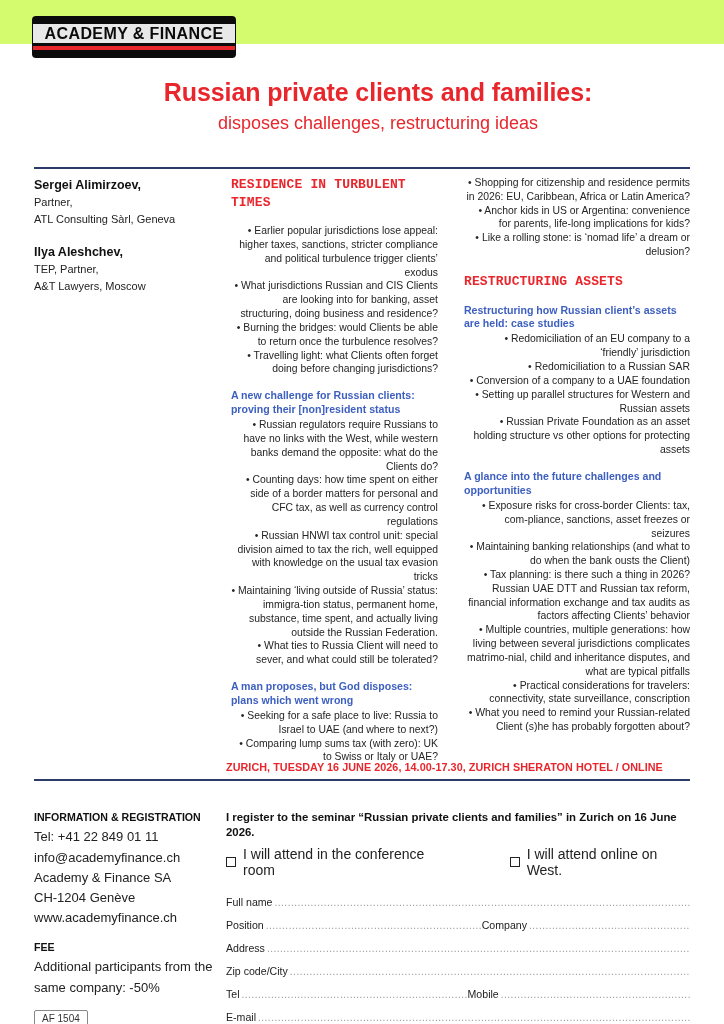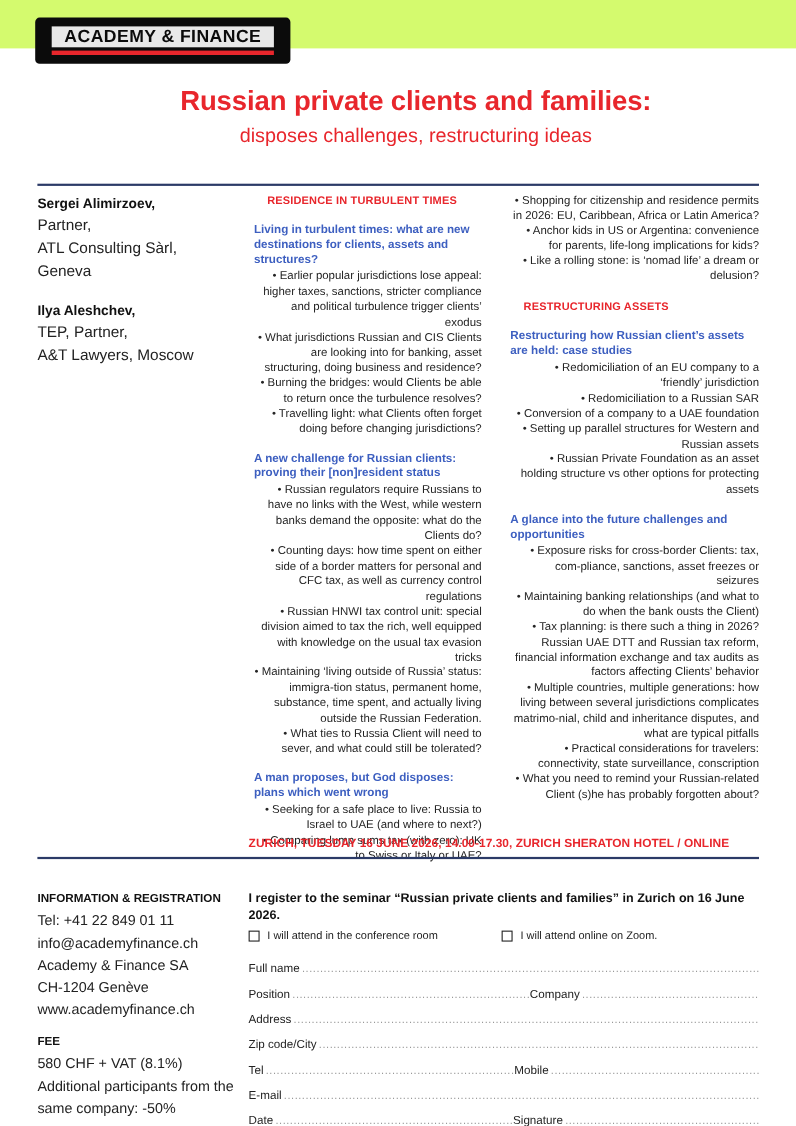--- a/index.html
+++ b/index.html
@@ -18,21 +18,21 @@
   
   .green-band {
     position: absolute;
     left: 0; top: 0;
     width: 724px; height: 44px;
     background: #d4fa6e;
   }
   .logo-box {
     position: absolute;
     left: 32px; top: 16px;
-    width: 232px; height: 42px;
+    width: 204px; height: 42px;
     background: #0b0b0b;
     border-radius: 4px;
     display: flex;
     align-items: center;
     justify-content: center;
     flex-direction: column;
   }
   .logo-inner {
     width: 202px;
     background: #e8e8e8;
@@ -103,33 +103,34 @@
 
   
   .speaker { margin-bottom: 16px; }
   .speaker-name {
     font-size: 12.5px;
     font-weight: bold;
     color: #111;
     line-height: 1.45;
   }
   .speaker-role, .speaker-firm {
-    font-size: 14px;
+    font-size: 11px;
     color: #222;
     line-height: 1.5;
   }
 
   
   .sec-head {
-    font-size: 10px;
+    font-size: 13px;
     font-weight: bold;
     color: #e8262c;
     letter-spacing: 0.15px;
     line-height: 1.35;
-    margin: 0 0 13px 12px;
+    margin: 0 0 13px 0;
+    font-family: Liberation Mono, monospace;
   }
   .sec-head.spaced-top { margin-top: 14px; }
   .topic-head {
     font-size: 10.6px;
     font-weight: bold;
     color: #3d5fc0;
     line-height: 1.32;
     margin: 0 0 1px 0;
   }
   .topic-head.gap { margin-top: 13px; }
@@ -195,21 +196,21 @@
     margin: 0 0 6px 0;
   }
   .check-row {
     display: flex;
     align-items: center;
     margin-bottom: 18px;
   }
   .check-item {
     display: flex;
     align-items: center;
-    font-size: 10px;
+    font-size: 14px;
     color: #222;
   }
   .check-item.second { margin-left: 58px; }
   .checkbox {
     width: 10px; height: 10px;
     border: 1.3px solid #222;
     margin-right: 7px;
     background: #fff;
     flex: 0 0 auto;
   }
@@ -274,21 +275,20 @@
       <div class="speaker-name">Ilya Aleshchev,</div>
       <div class="speaker-role">TEP, Partner,</div>
       <div class="speaker-firm">A&amp;T Lawyers, Moscow</div>
     </div>
   </div>
 
   <div class="col-mid">
     <div class="sec-head">RESIDENCE IN TURBULENT TIMES</div>
 
     <div>
-      <div class="topic-head">Living in turbulent times: what are new destinations for clients, assets and structures?</div>
       <div class="bullets">
         <p>• Earlier popular jurisdictions lose appeal: higher taxes, sanctions, stricter compliance and political turbulence trigger clients’ exodus</p>
         <p>• What jurisdictions Russian and CIS Clients are looking into for banking, asset structuring, doing business and residence?</p>
         <p>• Burning the bridges: would Clients be able to return once the turbulence resolves?</p>
         <p>• Travelling light: what Clients often forget doing before changing jurisdictions?</p>
       </div>
     </div>
 
     <div>
       <div class="topic-head gap">A new challenge for Russian clients: proving their [non]resident status</div>
@@ -353,38 +353,37 @@
     <div class="info-head">INFORMATION &amp; REGISTRATION</div>
     <div class="info-line">Tel: +41 22 849 01 11</div>
     <div class="info-line">info@academyfinance.ch</div>
     <div class="info-line">Academy &amp; Finance SA</div>
     <div class="info-line">CH-1204 Genève</div>
     <div class="info-line">www.academyfinance.ch</div>
 
     <div class="info-gap"></div>
 
     <div class="info-head">FEE</div>
-    <div class="info-line">580 CHF + VAT (8.1%)</div>
     <div class="info-line">Additional participants from the</div>
     <div class="info-line">same company: -50%</div>
 
     <div class="ref-box">AF 1504</div>
   </div>
 
   <div class="form-col">
     <div class="register-line">I register to the seminar “Russian private clients and families” in Zurich on 16 June 2026.</div>
 
     <div class="check-row">
       <div class="check-item">
         <span class="checkbox"></span>
         <span>I will attend in the conference room</span>
       </div>
       <div class="check-item second">
         <span class="checkbox"></span>
-        <span>I will attend online on Zoom.</span>
+        <span>I will attend online on West.</span>
       </div>
     </div>
 
     <div class="field-row">
       <span class="field-label">Full name</span>
       <span class="dots">.......................................................................................................................................................</span>
     </div>
 
     <div class="field-row">
       <span class="field-label">Position</span>

